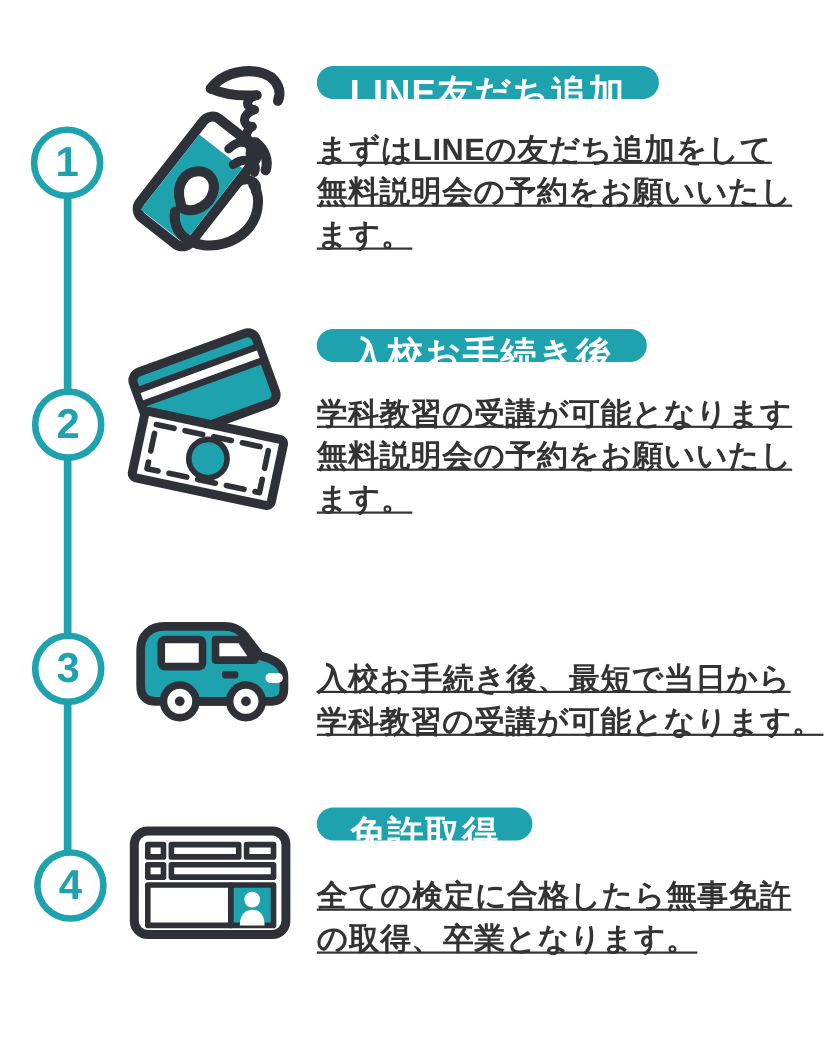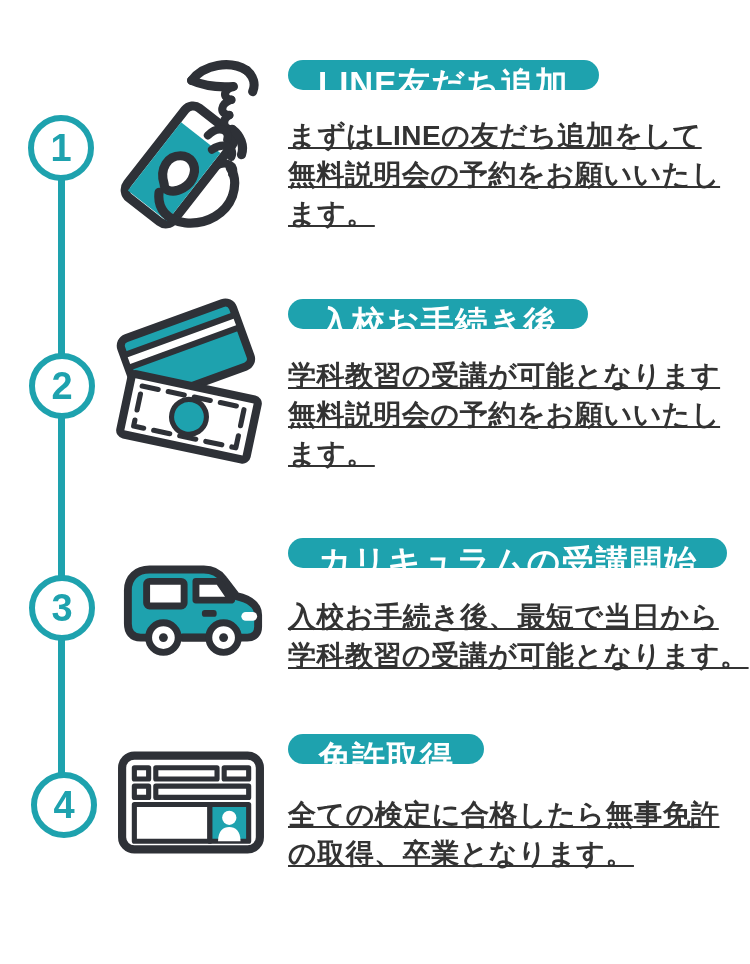--- a/index.html
+++ b/index.html
@@ -128,21 +128,20 @@
       <rect class="st" x="38" y="35" width="91" height="11" stroke-width="5"></rect>
       <rect class="st f-white" x="17" y="53" width="74" height="36" stroke-width="5"></rect>
       <rect class="st f-teal" x="91" y="53" width="38" height="36" stroke-width="5"></rect>
       <circle class="f-white" cx="110" cy="66" r="7"></circle>
       <path class="f-white" d="M99,89 C99,79 104,75 110,75 C116,75 121,79 121,89 Z"></path>
     </svg>
   </div>
 
   <div class="badge" id="b1">LINE友だち追加</div>
   <div class="badge" id="b2">入校お手続き後</div>
-  <div class="badge" id="b3">カリキュラムの受講開始</div>
   <div class="badge" id="b4">免許取得</div>
 
   <div class="desc" id="t1">
     <div>まずはLINEの友だち追加をして</div>
     <div>無料説明会の予約をお願いいたし</div>
     <div>ます。</div>
   </div>
   <div class="desc" id="t2">
     <div>学科教習の受講が可能となります</div>
     <div>無料説明会の予約をお願いいたし</div>

